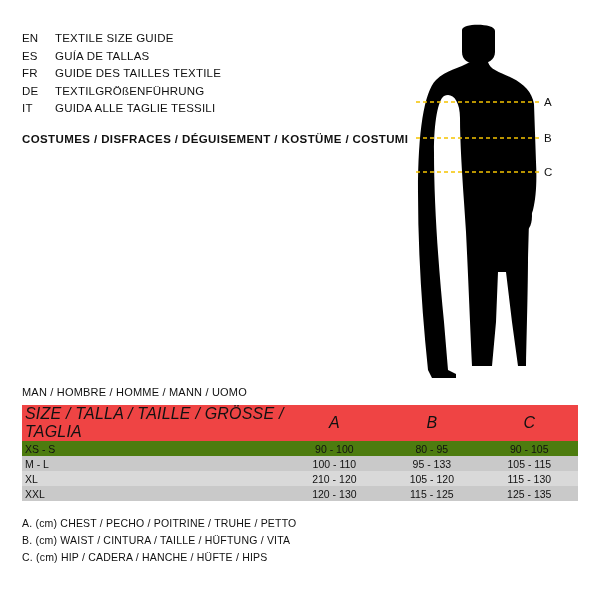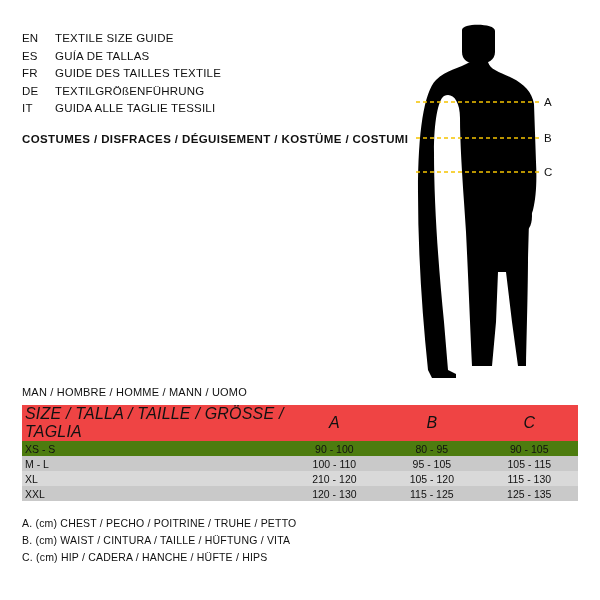--- a/index.html
+++ b/index.html
@@ -228,21 +228,21 @@
         </tr>
         <tr class="row-a">
           <td class="c-label">XS - S</td>
           <td class="c-val">90 - 100</td>
           <td class="c-val">80 - 95</td>
           <td class="c-val">90 - 105</td>
         </tr>
         <tr class="row-b">
           <td class="c-label">M - L</td>
           <td class="c-val">100 - 110</td>
-          <td class="c-val">95 - 105</td>
+          <td class="c-val">95 - 133</td>
           <td class="c-val">105 - 115</td>
         </tr>
         <tr class="row-c">
           <td class="c-label">XL</td>
           <td class="c-val">210 - 120</td>
           <td class="c-val">105 - 120</td>
           <td class="c-val">115 - 130</td>
         </tr>
         <tr class="row-d">
           <td class="c-label">XXL</td>

